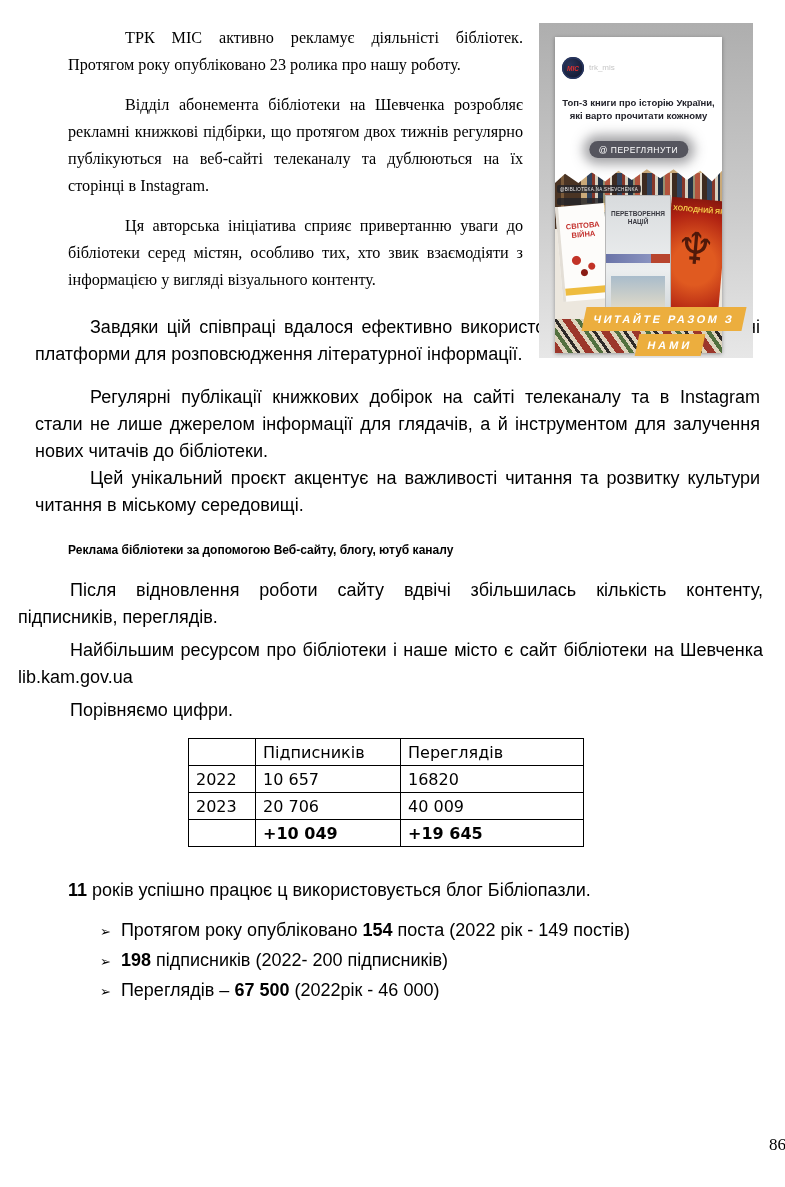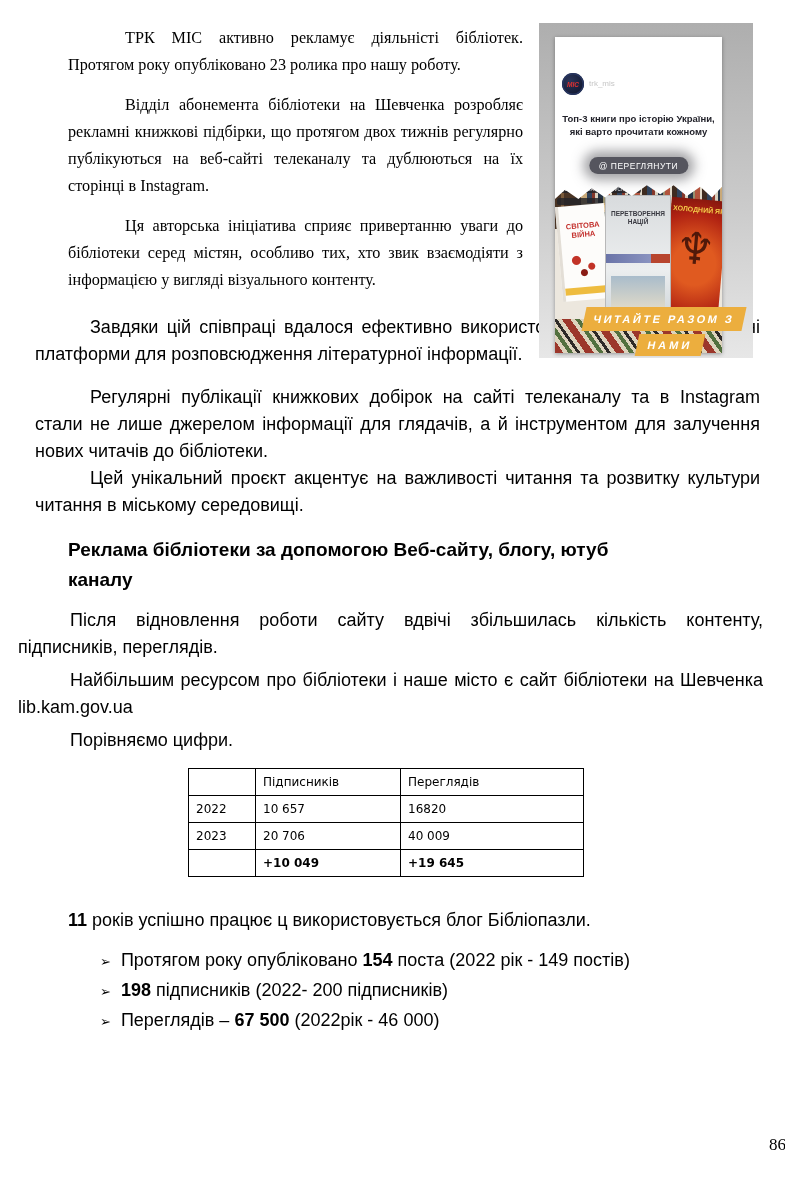--- a/index.html
+++ b/index.html
@@ -10,29 +10,29 @@
   
   .para-v{font-family:Liberation Serif, serif;font-size:16.2px;line-height:27px;
           text-align:justify;text-indent:57px;margin:0 262px 13px 68px;}
   .para-v.last-top{margin-bottom:14px;}
 
   
   .para-n{font-family:"Liberation Sans",sans-serif;font-size:18px;line-height:27px;
           text-align:justify;text-indent:55px;margin:0 25px 16px 35px;}
   .para-n.tight{margin-bottom:0;}
 
-  .heading{font-family:"Liberation Sans",sans-serif;font-size:19px;font-weight:bold;
+  .heading{font-family:"Liberation Sans",sans-serif;font-size:12px;font-weight:bold;
            line-height:30px;margin:16px 140px 12px 68px;}
 
   .para-w{font-family:"Liberation Sans",sans-serif;font-size:18px;line-height:27px;
           text-align:justify;text-indent:52px;margin:0 22px 6px 18px;}
 
   
   table.stats{border-collapse:collapse;margin:14px 0 30px 188px;
-              font-family:"DejaVu Sans",sans-serif;font-size:12px;}
+              font-family:"DejaVu Sans",sans-serif;font-size:16px;}
   table.stats td,table.stats th{border:1px solid #000;padding:1px 7px;text-align:left;
               font-weight:normal;height:24px;}
   table.stats .c-year{width:52px;}
   table.stats .c-sub{width:130px;}
   table.stats .c-view{width:168px;}
   table.stats tr.diff td{font-weight:bold;}
 
   
   .intro-line{font-family:"Liberation Sans",sans-serif;font-size:18px;line-height:27px;
               margin:0 25px 12px 68px;}
@@ -82,21 +82,21 @@
   .book-right .t{color:#f5cf4a;font-size:7px;font-weight:bold;text-align:center;padding-top:7px;line-height:1.2;}
   .book-right .trident{position:absolute;left:0;right:0;top:24px;text-align:center;
             font-family:"DejaVu Sans",sans-serif;font-size:44px;color:rgba(45,10,5,.8);}
   .cloth{position:absolute;left:0;right:0;bottom:0;height:34px;filter:blur(.6px);
          background:repeating-linear-gradient(55deg,#9c372b 0 7px,#ddd3bd 7px 11px,#53703f 11px 15px,#ddd3bd 15px 18px,#2e2a28 18px 21px,#ddd3bd 21px 25px);}
   .wm1{position:absolute;left:2px;top:20px;padding:1.5px 3px;background:rgba(35,35,40,.82);
        color:#eee;font-size:4.5px;border-radius:2px;filter:blur(.3px);letter-spacing:.3px;
        font-family:"Liberation Sans",sans-serif;}
   .wm2{position:absolute;left:2px;top:33px;width:46px;height:7px;background:rgba(35,35,40,.82);
        border-radius:2px;filter:blur(.4px);}
-  .card-top{position:absolute;left:0;top:16px;right:0;height:152px;background:#fff;z-index:4;
+  .card-top{position:absolute;left:0;top:0;right:0;height:152px;background:#fff;z-index:4;
        clip-path:polygon(0 0,100% 0,100% 88%,94% 95%,87% 88%,79% 94%,71% 87%,63% 93%,55% 87%,46% 94%,38% 88%,30% 95%,22% 89%,14% 96%,6% 90%,0 96%);}
   .logo{position:absolute;left:7px;top:20px;width:22px;height:22px;border-radius:50%;
         background:radial-gradient(circle at 35% 35%,#2a3558,#131a33 75%);
         display:flex;align-items:center;justify-content:center;
         color:#e03030;font-size:6.5px;font-weight:bold;font-style:italic;
         box-shadow:inset 0 0 0 1.5px #27355f;font-family:"Liberation Sans",sans-serif;}
   .handle{position:absolute;left:34px;top:26px;color:#c6c6c6;font-size:8px;filter:blur(.6px);
         font-family:"Liberation Sans",sans-serif;}
   .post-title{position:absolute;left:4px;right:4px;top:60px;text-align:center;color:#23232b;
         font-size:9.5px;font-weight:bold;line-height:1.35;font-family:"Liberation Sans",sans-serif;}

